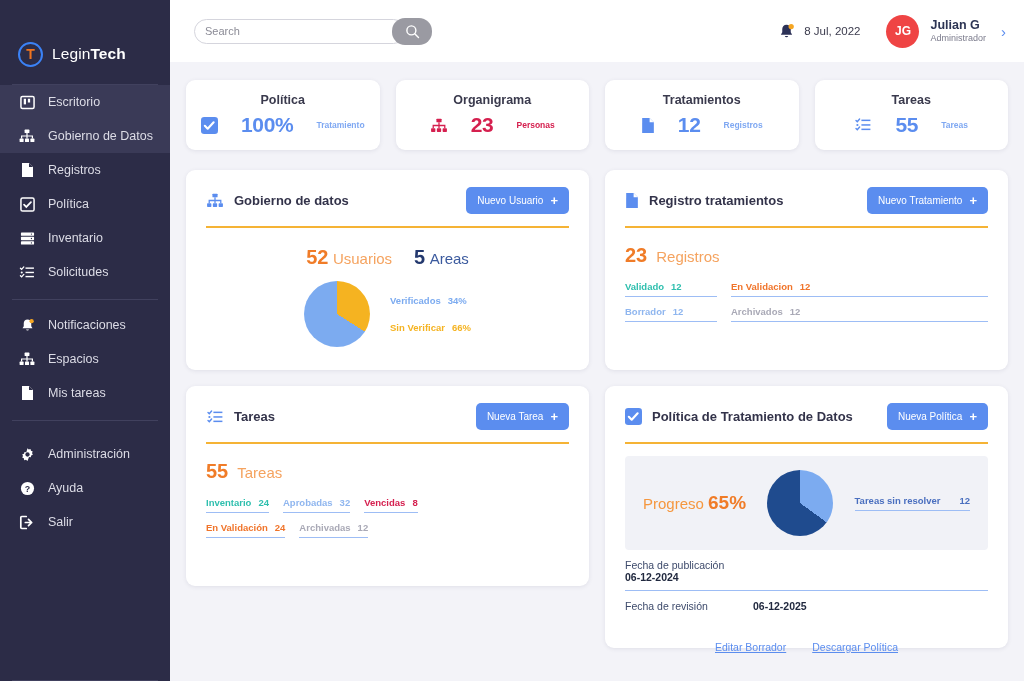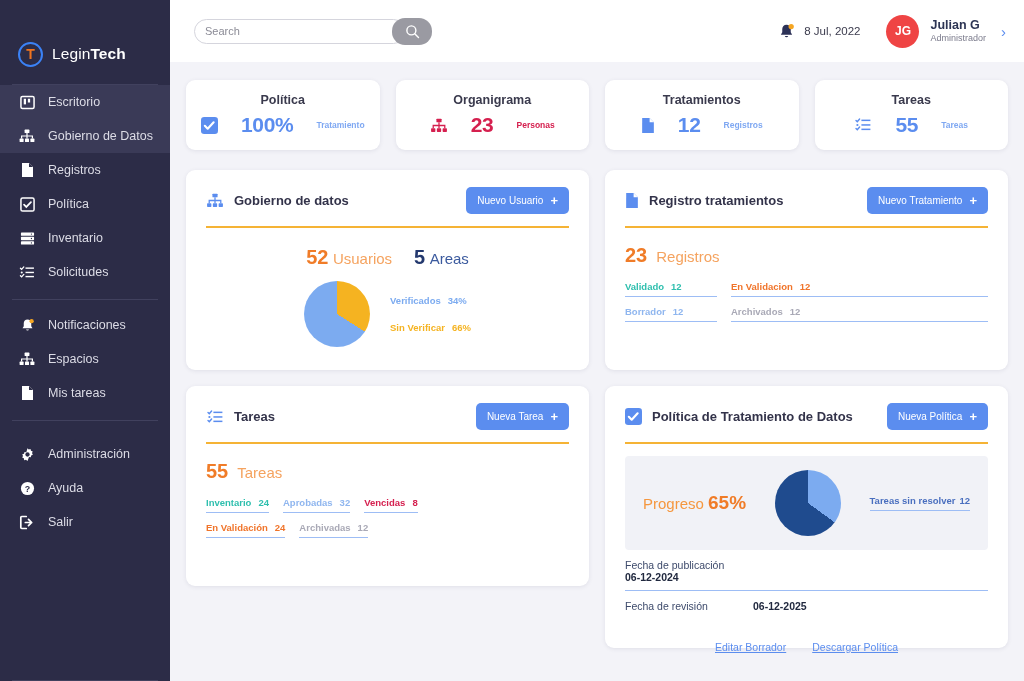--- a/index.html
+++ b/index.html
@@ -161,21 +161,21 @@
   }
 
   .prog-band {
     background: #f1f2f7; border-radius: 4px; margin-top: 12px;
     display: flex; align-items: center; justify-content: space-between;
     padding: 14px 18px; gap: 10px;
   }
   .prog-label { font-size: 15px; color: #f5973f; white-space: nowrap; }
   .prog-label b { font-size: 19px; font-weight: bold; color: #f07c28; }
   .prog-right { font-size: 9.5px; font-weight: bold; color: #4a6fbf;
-    border-bottom: 1.2px solid #9dbdf5; padding-bottom: 4px; display: flex; gap: 4px; white-space: nowrap; cursor: pointer; }
+    border-bottom: 1.2px solid #9dbdf5; padding-bottom: 4px; display: flex; gap: 19px; white-space: nowrap; cursor: pointer; }
 
   .date-row {
     display: flex; align-items: baseline;
     font-size: 10.5px; padding: 9px 0 7px 0;
   }
   .date-row.ruled { border-bottom: 1.2px solid #9dbdf5; flex-direction: column; }
   .date-key { color: #3d4a6b; width: 128px; }
   .date-val { color: #21293f; font-weight: bold; }
 
   .link-row { display: flex; gap: 26px; justify-content: center; margin-top: 22px; }

